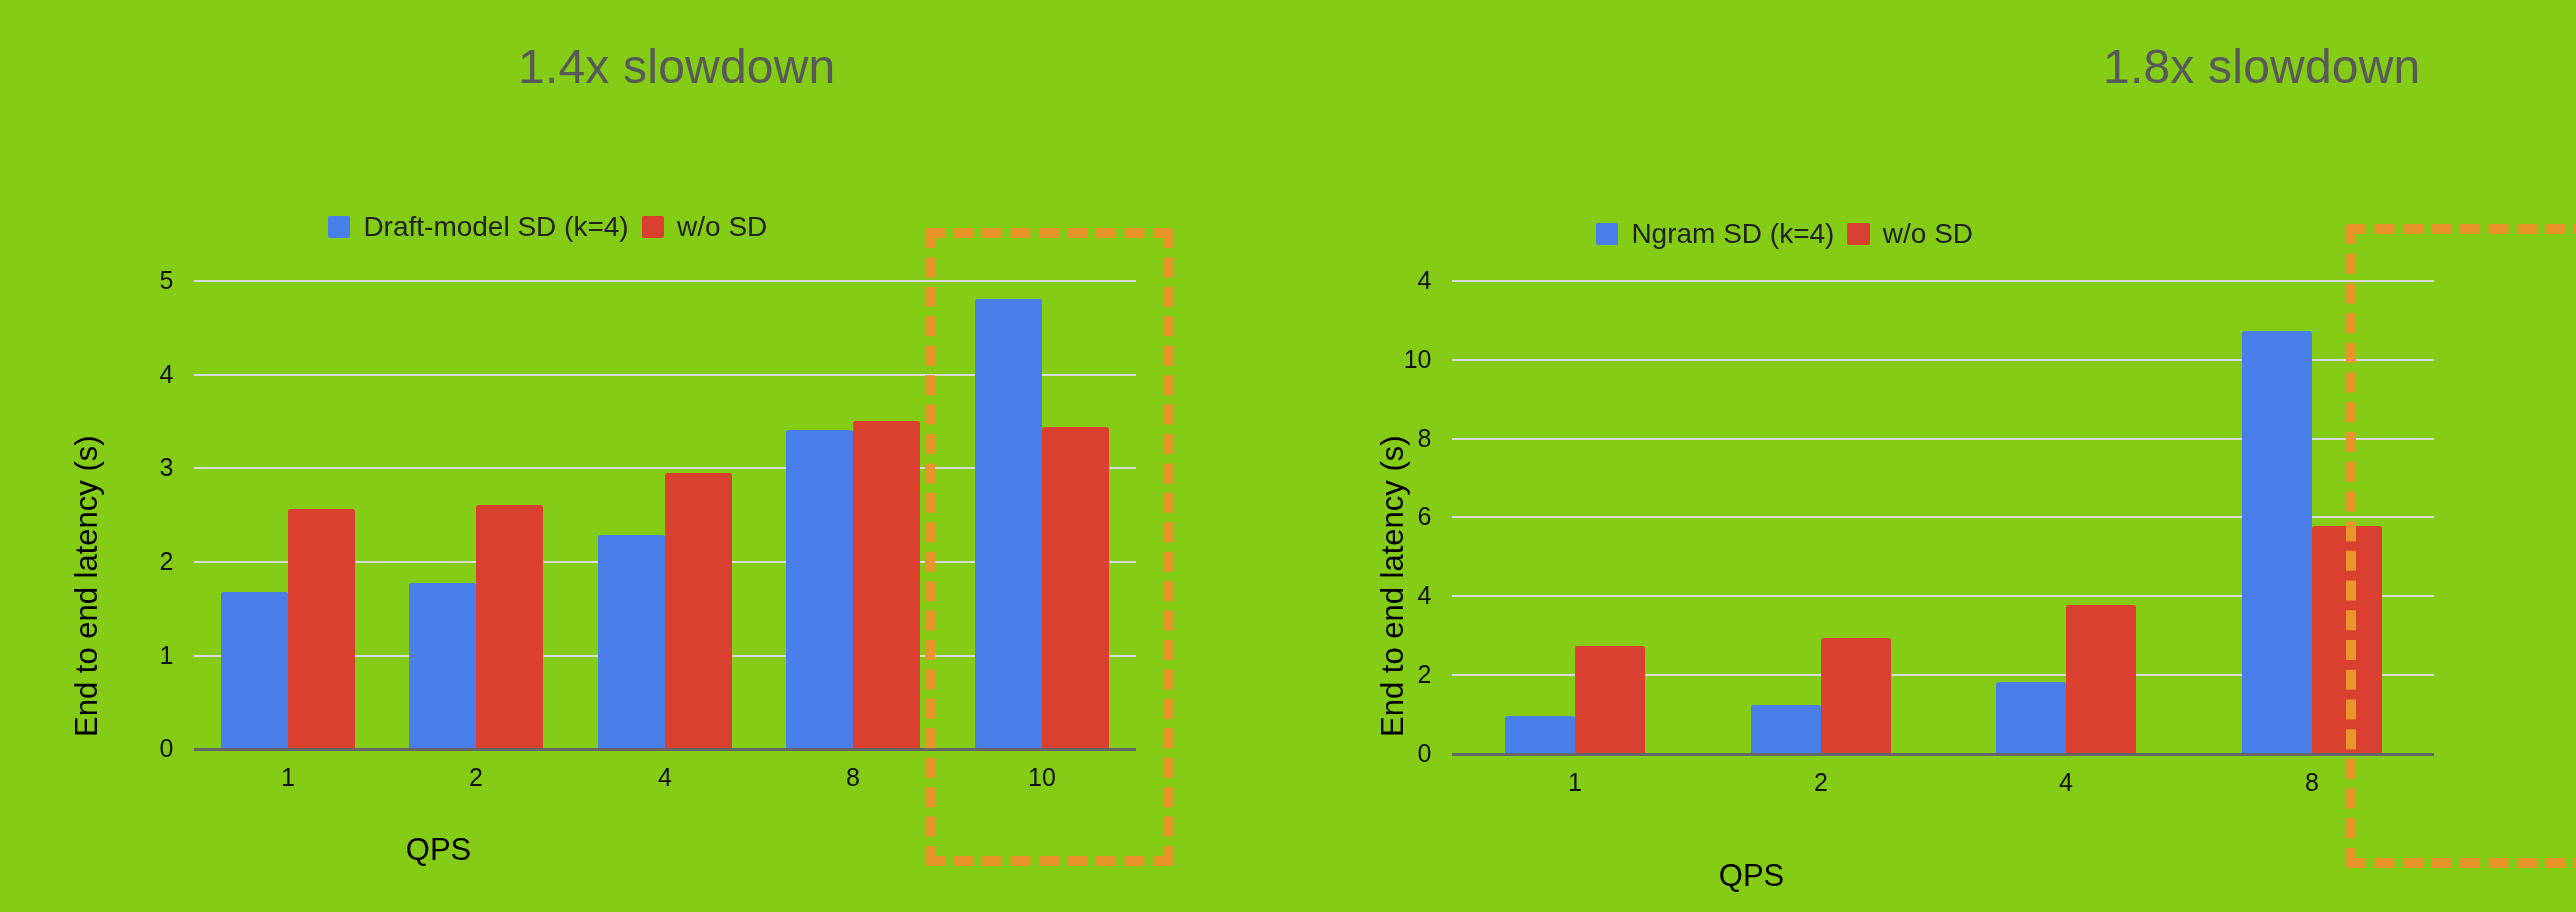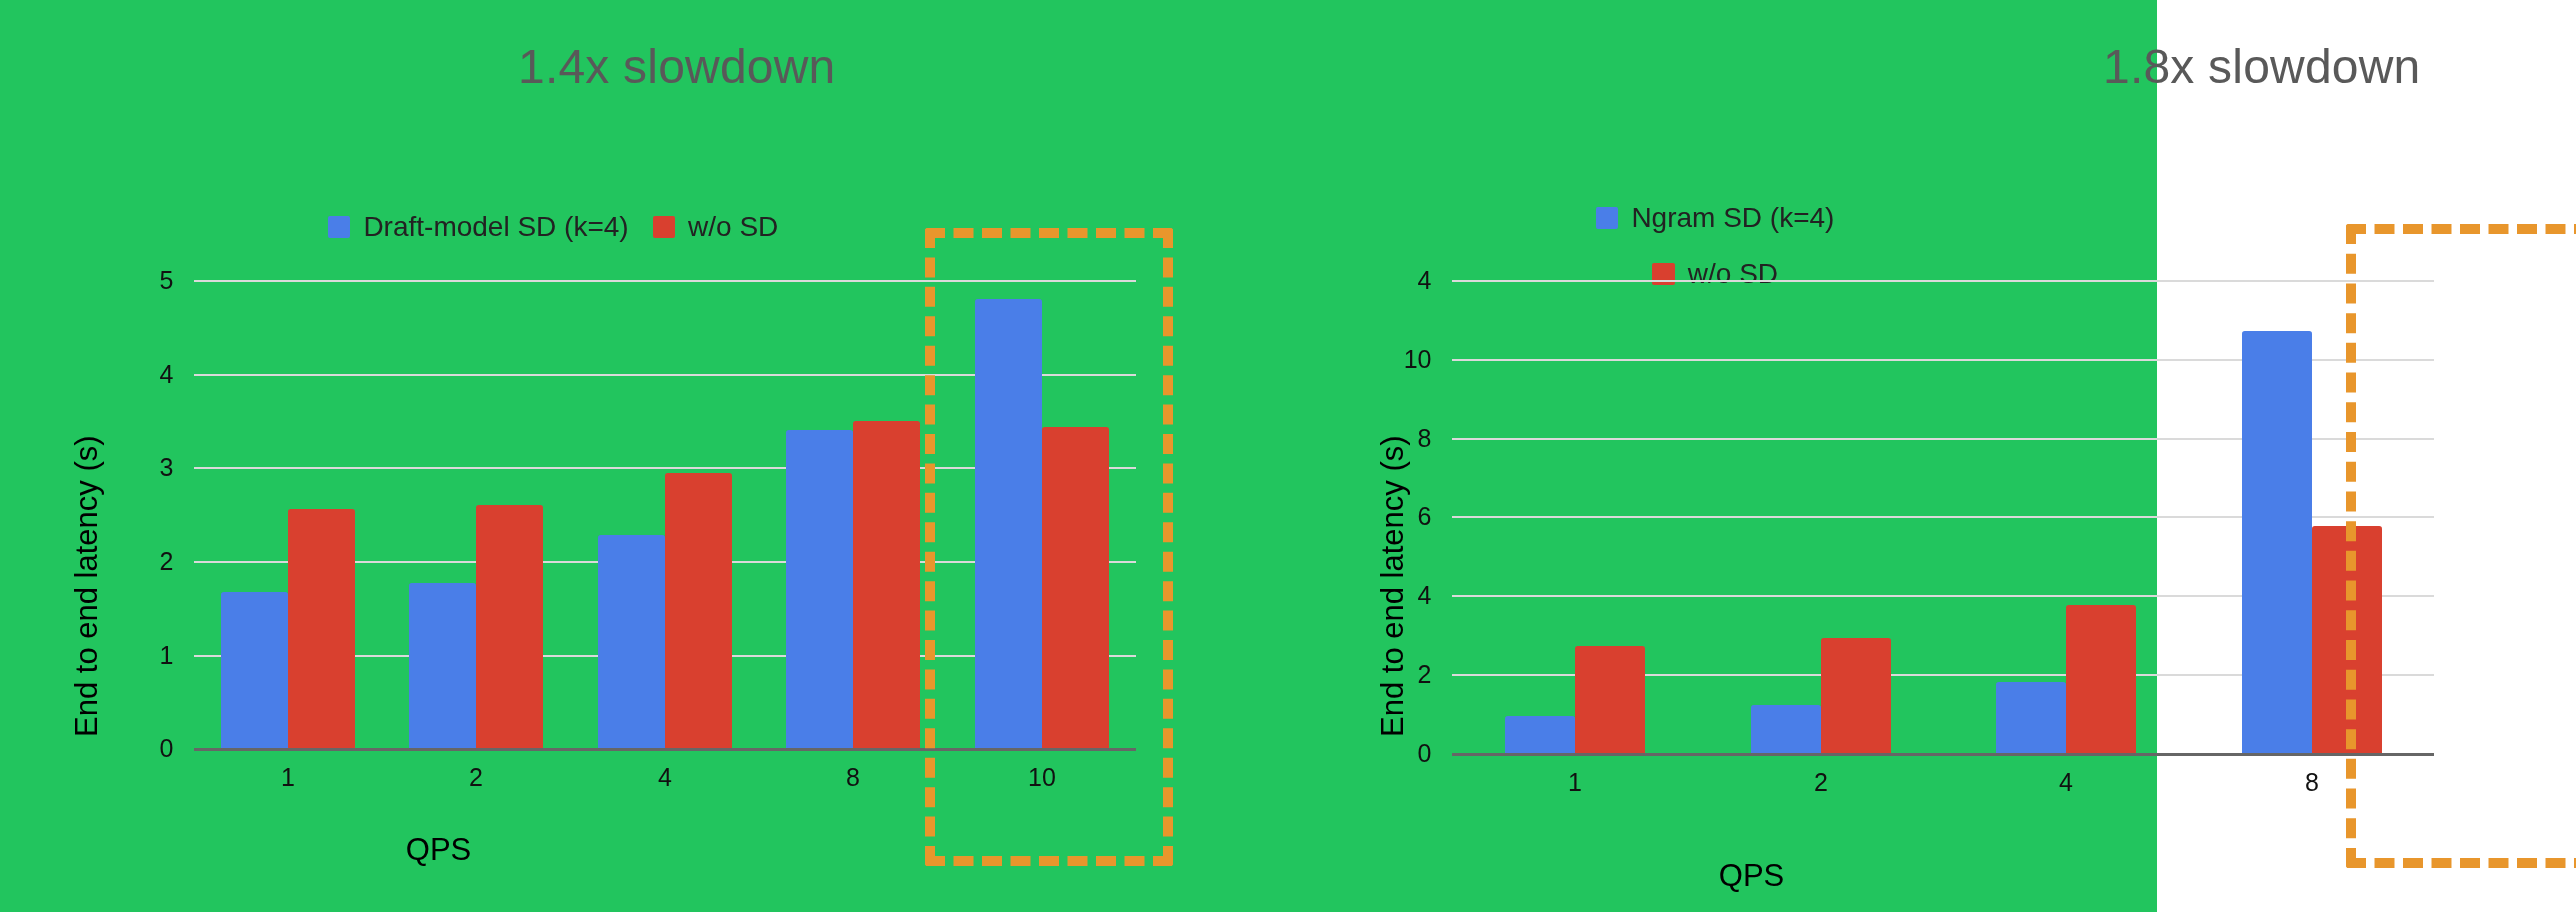--- a/index.html
+++ b/index.html
@@ -2,21 +2,21 @@
 <html style="font-size:15px"><head>
 <meta charset="utf-8">
 <style>
   * { box-sizing: border-box; margin: 0; padding: 0; }
   html, body {
     width: 2576px; height: 912px;
     background: #ffffff;
     font-family: "Liberation Sans", sans-serif;
     overflow: hidden;
   }
-  .page { position: relative; width: 2157px; height: 912px; background: #22c55e; }
+  .page { position: relative; width: 2576px; height: 912px; background: #84cc16; }
 
   
   .panel { position: absolute; top: 0; height: 912px; }
   .panel-left  { left: 0px;    width: 1306px; }
   .panel-right { left: 1306px; width: 1270px; }
 
   .panel-title {
     position: absolute;
     top: 39px;
     font-size: 48px;
@@ -26,27 +26,27 @@
     letter-spacing: 0.2px;
   }
   .panel-left .panel-title  { left: 518px; }
   .panel-right .panel-title { left: 797px; }
 
   
   .legend {
     position: absolute;
     display: flex;
     align-items: center;
-    gap: 24px;
+    gap: 13px;
     font-size: 28px;
     color: #222;
     white-space: nowrap;
   }
   .panel-left .legend  { top: 211px; left: 328px; }
-  .panel-right .legend { top: 202px; left: 290px; flex-direction: column; }
+  .panel-right .legend { top: 218px; left: 290px; }
   .legend-entry { display: flex; align-items: center; gap: 13px; }
   .legend-swatch { width: 22.4px; height: 22.4px; border-radius: 1.9px; display: block; }
 
   
   .plot-wrap { position: absolute; }
   .panel-left  .plot-wrap { left: 0;   top: 0; width: 1306px; height: 912px; }
   .panel-right .plot-wrap { left: 0;   top: 0; width: 1270px; height: 912px; }
 
   .axis-label-y {
     position: absolute;

